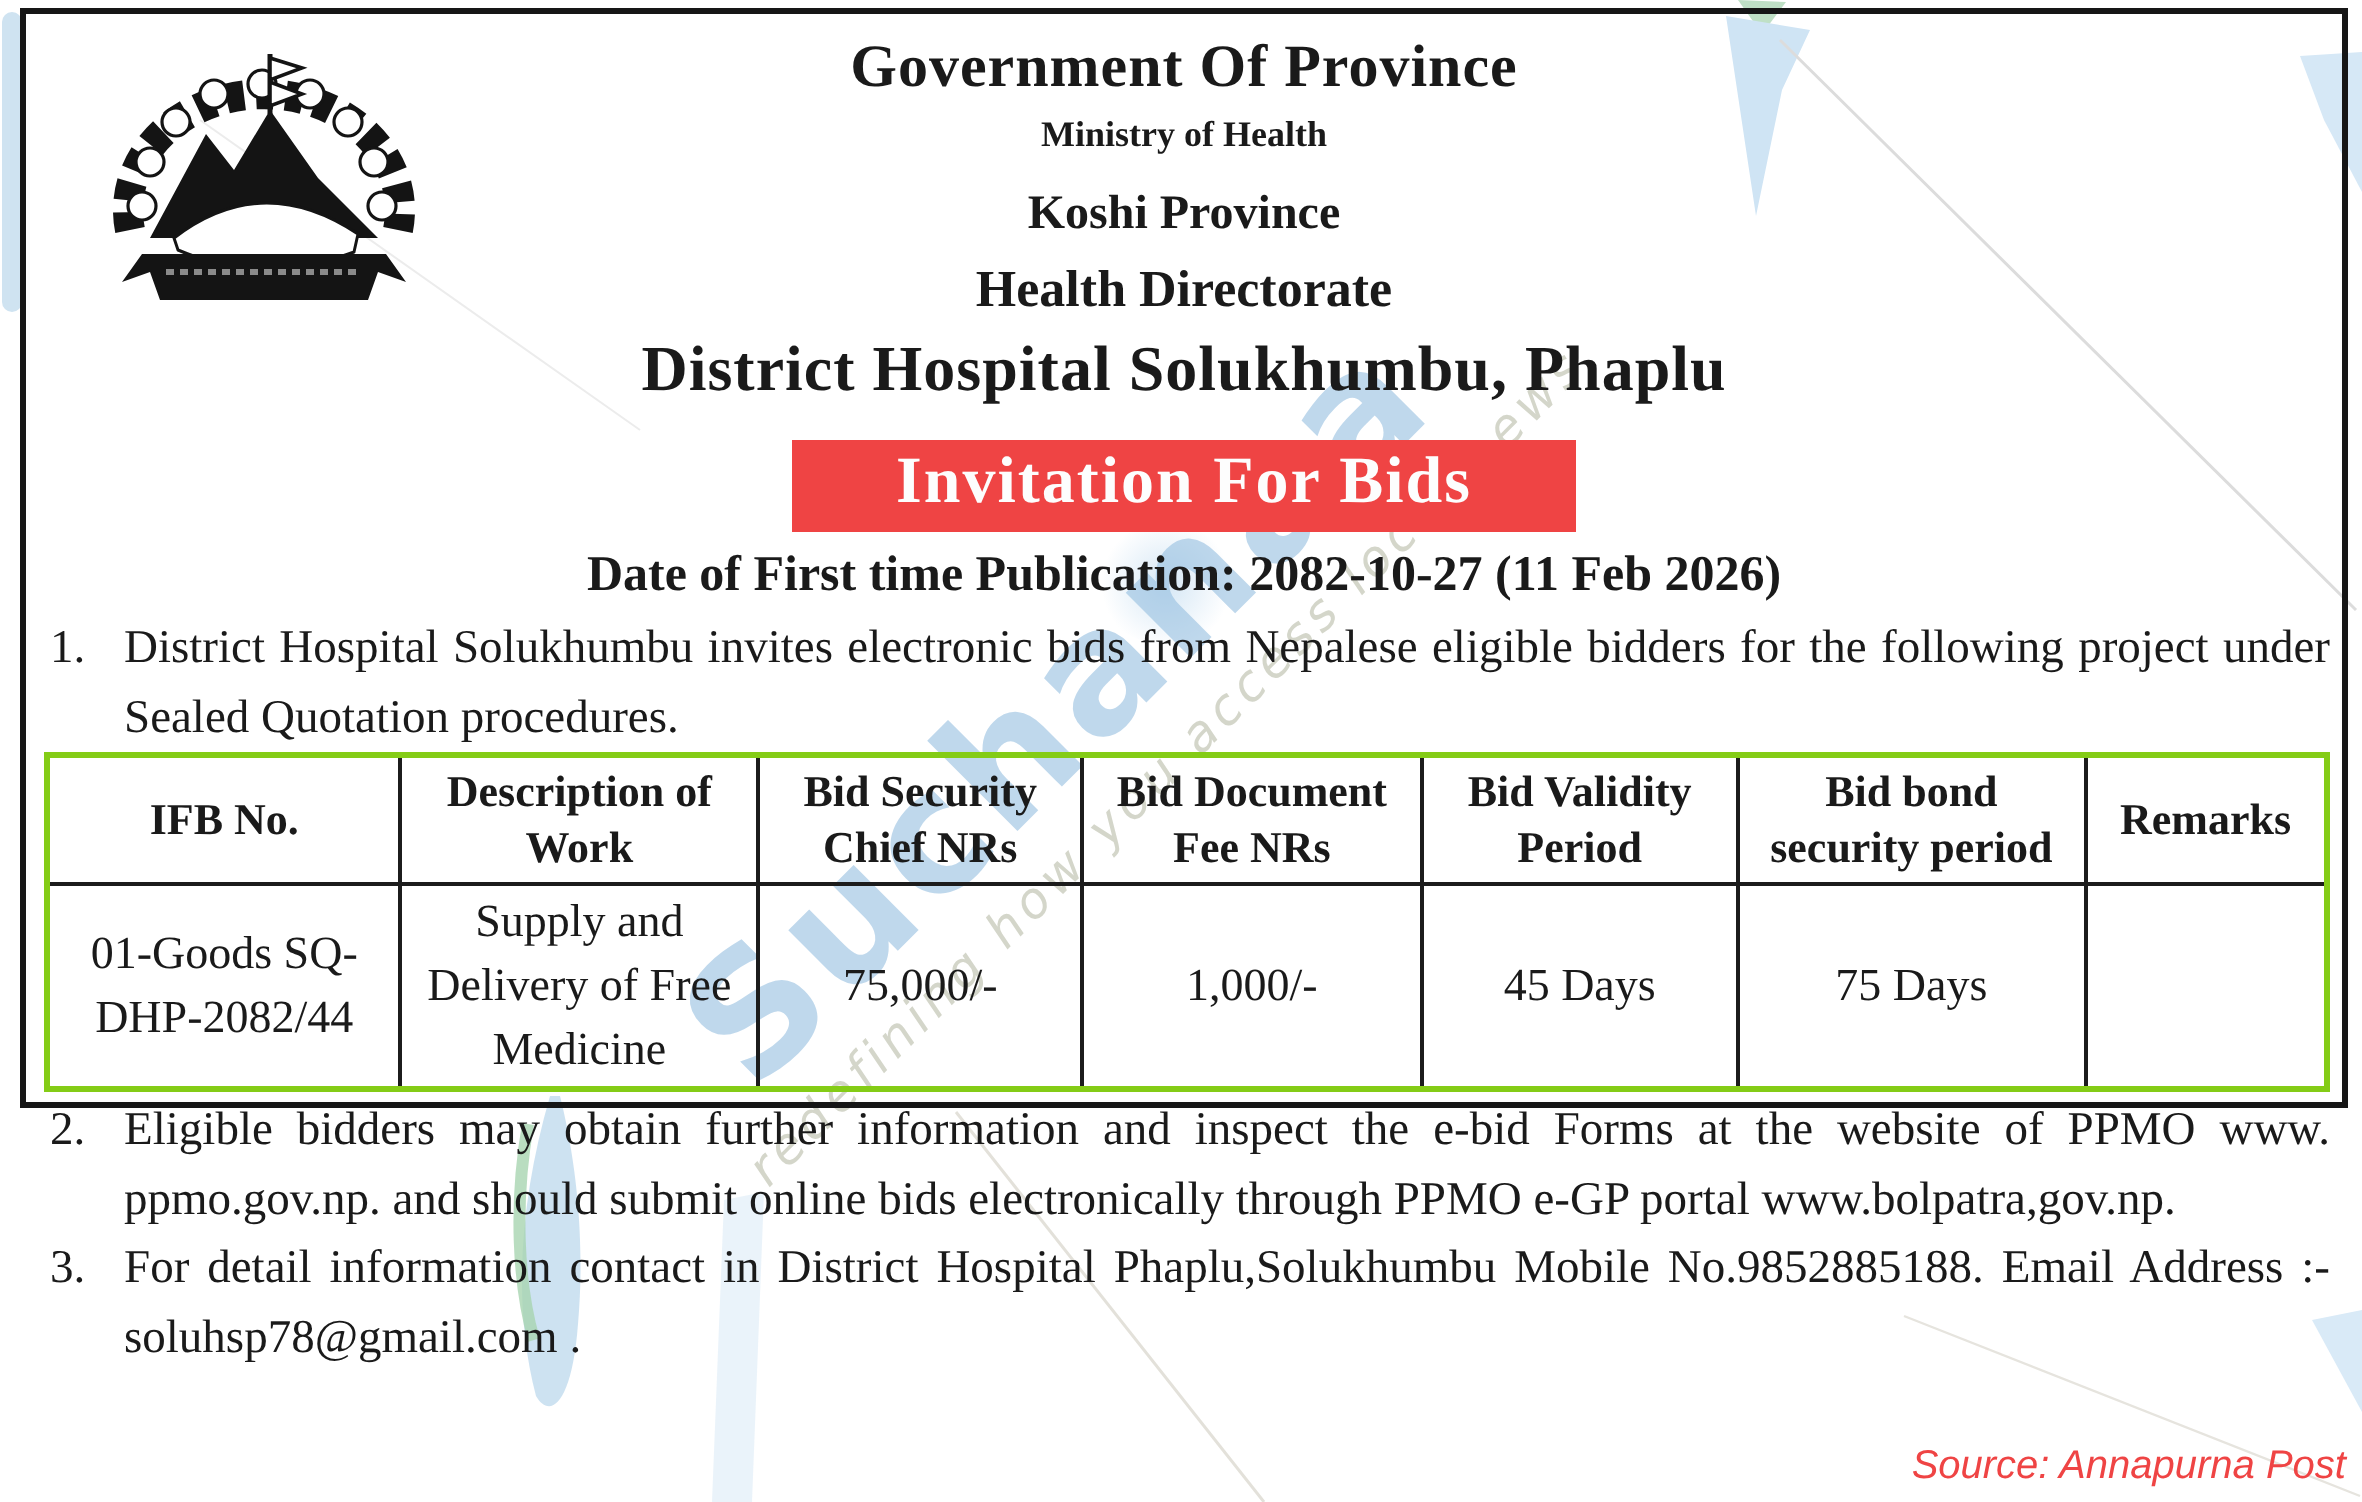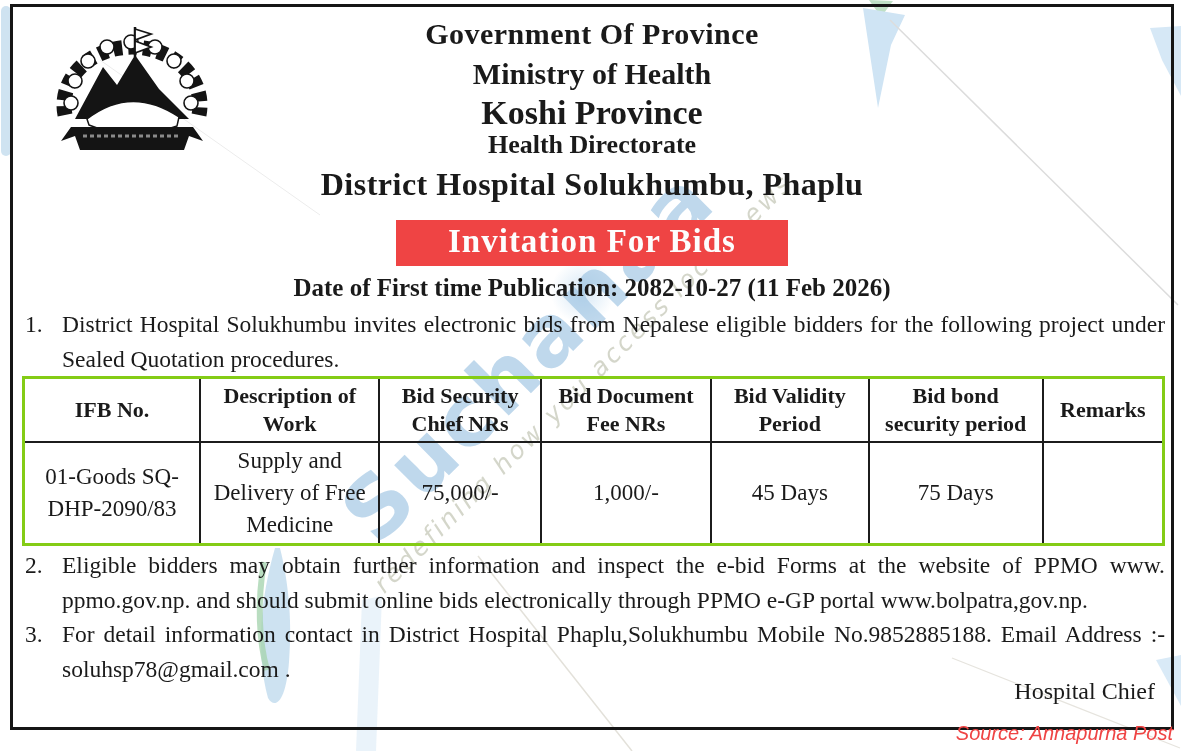--- a/index.html
+++ b/index.html
@@ -26,29 +26,29 @@
     color:rgba(176,180,158,0.55); white-space:nowrap;
   }
   .wm-blob {
     position:absolute; left:548px; top:262px; width:70px; height:60px;
     border-radius:50%;
     background:radial-gradient(circle, rgba(150,195,230,0.40) 0%, rgba(150,195,230,0) 70%);
   }
 
   
   .sheet {
-    position:absolute; left:10px; top:4px; width:1164px; height:726px;
+    position:absolute; left:10px; top:4px; width:1164px; height:550px;
     border:3px solid #161616; z-index:2; background:transparent;
   }
   .logo { position:absolute; left:30px; top:16px; width:178px; height:142px; }
 
   .center-line { position:absolute; left:0; right:0; text-align:center; font-weight:bold; white-space:nowrap; }
   .org-1   { top:10px;  font-size:30px; letter-spacing:0.5px; }
-  .org-2   { top:50px;  font-size:30px; }
-  .org-3   { top:87px;  font-size:34px; }
+  .org-2   { top:50px;  font-size:18px; }
+  .org-3   { top:87px;  font-size:24px; }
   .org-4   { top:123px; font-size:26px; }
   .hosp    { top:159px; font-size:32px; letter-spacing:0.5px; }
 
   .banner-wrap { position:absolute; left:0; right:0; top:213px; text-align:center; }
   .banner {
     display:inline-block; background:#ef4444; color:#fdfdfd;
     font-weight:bold; font-size:33px; letter-spacing:1px;
     padding:3px 52px 6px 52px;
   }
   .pubdate { top:267px; font-size:25px; }
@@ -177,37 +177,36 @@
         <th>Description of Work</th>
         <th>Bid Security Chief NRs</th>
         <th>Bid Document Fee NRs</th>
         <th>Bid Validity Period</th>
         <th>Bid bond security period</th>
         <th>Remarks</th>
       </tr>
     </thead>
     <tbody>
       <tr>
-        <td>01-Goods SQ-DHP-2090/83</td>
+        <td>01-Goods SQ-DHP-2082/44</td>
         <td>Supply and Delivery of Free Medicine</td>
         <td>75,000/-</td>
         <td>1,000/-</td>
         <td>45 Days</td>
         <td>75 Days</td>
         <td></td>
       </tr>
     </tbody>
   </table>
 
   <div class="para para-2">
     <span class="para-num">2.</span>
     <span class="para-text">Eligible bidders may obtain further information and inspect the e-bid Forms at the website of PPMO www. ppmo.gov.np. and should submit online bids electronically through PPMO e-GP portal www.bolpatra,gov.np.</span>
   </div>
 
   <div class="para para-3">
     <span class="para-num">3.</span>
     <span class="para-text">For detail information contact in District Hospital Phaplu,Solukhumbu Mobile No.9852885188. Email Address :- soluhsp78@gmail.com .</span>
   </div>
 
-  <div class="signoff">Hospital Chief</div>
 </div>
 
 <div class="source-credit">Source: Annapurna Post</div>
 
 </body></html>

